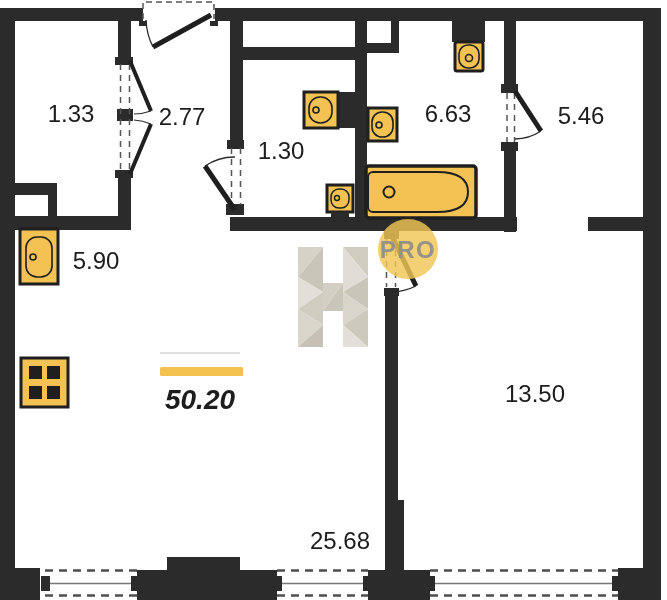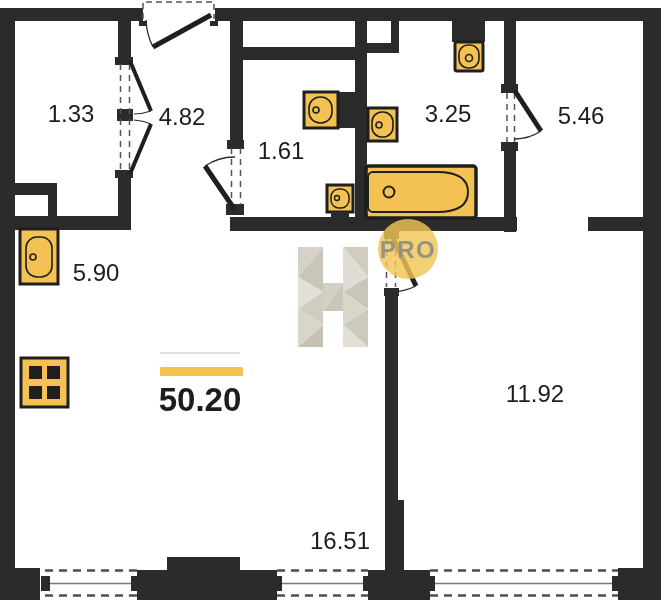--- a/index.html
+++ b/index.html
@@ -15,23 +15,24 @@
   .label{
     position:absolute;
     text-align:center;
     color:#1d1d1d;
     font-size:24px;
     line-height:28px;
     letter-spacing:0px;
     white-space:nowrap;
   }
   .label.total{
-    font-size:33px;
+    font-size:28px;
     font-weight:700;
     line-height:34px;
+    font-style:italic;
   }
 </style>
 </head>
 <body>
 
 <div id="plan">
 
   <div class="wall" style="left:0;top:8px;width:143px;height:13px;"></div>
   <div class="wall" style="left:215px;top:8px;width:446px;height:13px;"></div>
   <div class="wall" style="left:0;top:8px;width:15px;height:592px;"></div>
@@ -206,22 +207,22 @@
     <rect x="160" y="352" width="80" height="2" fill="#cccccc" opacity="0.6"></rect>
     <rect x="160" y="367" width="83" height="9" rx="1.5" fill="#f2c14e"></rect>
 
     <g>
       <circle cx="408" cy="249" r="30" fill="#f0c655" fill-opacity="0.82"></circle>
       <text x="408" y="258" text-anchor="middle" font-family="Liberation Sans, sans-serif" font-size="24" font-weight="700" letter-spacing="1.5" fill="#908f87" fill-opacity="0.95">PRO</text>
     </g>
   </svg>
 
   <span class="label" style="left:26px;top:100px;width:90px;">1.33</span>
-  <span class="label" style="left:137px;top:103px;width:90px;">4.82</span>
-  <span class="label" style="left:236px;top:137px;width:90px;">1.61</span>
-  <span class="label" style="left:403px;top:100px;width:90px;">3.25</span>
+  <span class="label" style="left:137px;top:103px;width:90px;">2.77</span>
+  <span class="label" style="left:236px;top:137px;width:90px;">1.30</span>
+  <span class="label" style="left:403px;top:100px;width:90px;">6.63</span>
   <span class="label" style="left:536px;top:102px;width:90px;">5.46</span>
-  <span class="label" style="left:51px;top:259px;width:90px;">5.90</span>
-  <span class="label" style="left:485px;top:380px;width:100px;">11.92</span>
-  <span class="label" style="left:290px;top:527px;width:100px;">16.51</span>
+  <span class="label" style="left:51px;top:247px;width:90px;">5.90</span>
+  <span class="label" style="left:485px;top:380px;width:100px;">13.50</span>
+  <span class="label" style="left:290px;top:527px;width:100px;">25.68</span>
   <span class="label total" style="left:140px;top:383px;width:120px;">50.20</span>
 
 </div>
 
 </body></html>

